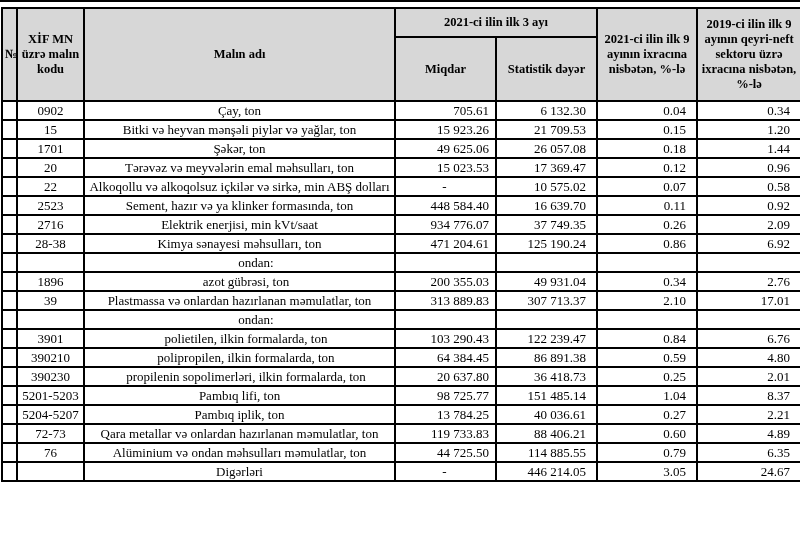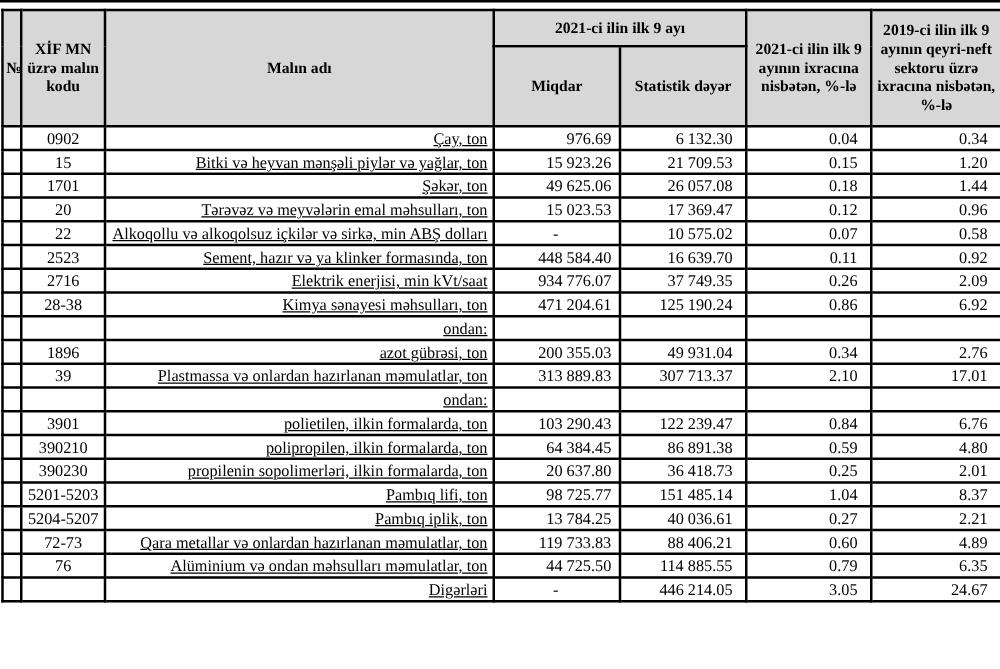--- a/index.html
+++ b/index.html
@@ -41,21 +41,21 @@
   td {
     font-size: 13px;
     line-height: 17px;
     height: 19px;
     padding: 0 4px;
     white-space: nowrap;
     vertical-align: middle;
     background: #fff;
   }
   td.code { text-align: center; padding-left: 4px; }
-  td.name { text-align: right; padding-left: 4px; text-decoration: underline; }
+  td.name { text-align: center; padding-left: 4px; }
   td.name.ind1 { padding-left: 17px; }
   td.name.ind2 { padding-left: 37px; }
   td.num  { text-align: right; padding-right: 10px; }
   td.num.qty { padding-right: 6px; }
   td.num.dash { text-align: center; }
 </style>
 </head>
 <body>
 
 <div class="top-rule"></div>
@@ -68,35 +68,35 @@
     <col style="width:101px">
     <col style="width:101px">
     <col style="width:100px">
     <col style="width:104px">
   </colgroup>
   <thead>
     <tr class="hrow1">
       <th rowspan="2">№</th>
       <th rowspan="2">XİF MN üzrə malın kodu</th>
       <th rowspan="2">Malın adı</th>
-      <th colspan="2" class="span-cell">2021-ci ilin ilk 9 ayı</th>
+      <th colspan="2" class="span-cell">2021-ci ilin ilk 3 ayı</th>
       <th rowspan="2">2021-ci ilin ilk 9 ayının ixracına nisbətən, %-lə</th>
       <th rowspan="2">2019-ci ilin ilk 9 ayının qeyri-neft sektoru üzrə ixracına nisbətən, %-lə</th>
     </tr>
     <tr class="hrow2">
       <th>Miqdar</th>
       <th>Statistik dəyər</th>
     </tr>
   </thead>
   <tbody>
       <tr>
         <td></td>
         <td class="code">0902</td>
         <td class="name ind0">Çay, ton</td>
-        <td class="num qty">976.69</td>
+        <td class="num qty">705.61</td>
         <td class="num">6 132.30</td>
         <td class="num">0.04</td>
         <td class="num">0.34</td>
       </tr>
       <tr>
         <td></td>
         <td class="code">15</td>
         <td class="name ind0">Bitki və heyvan mənşəli piylər və yağlar, ton</td>
         <td class="num qty">15 923.26</td>
         <td class="num">21 709.53</td>

